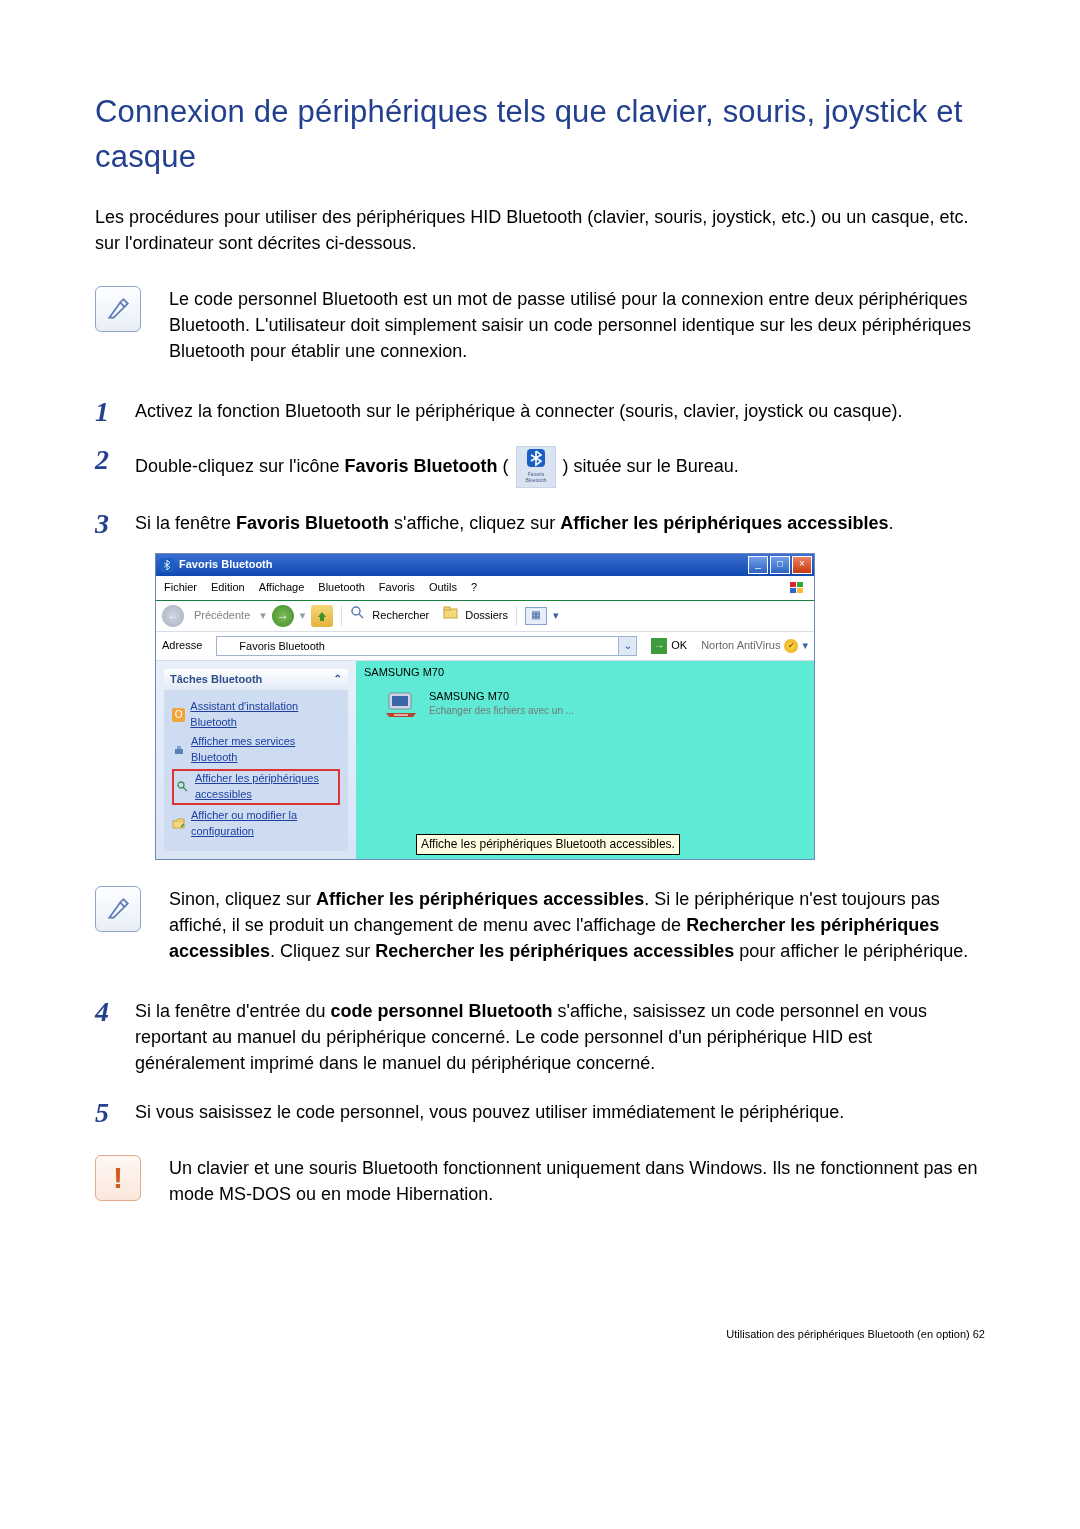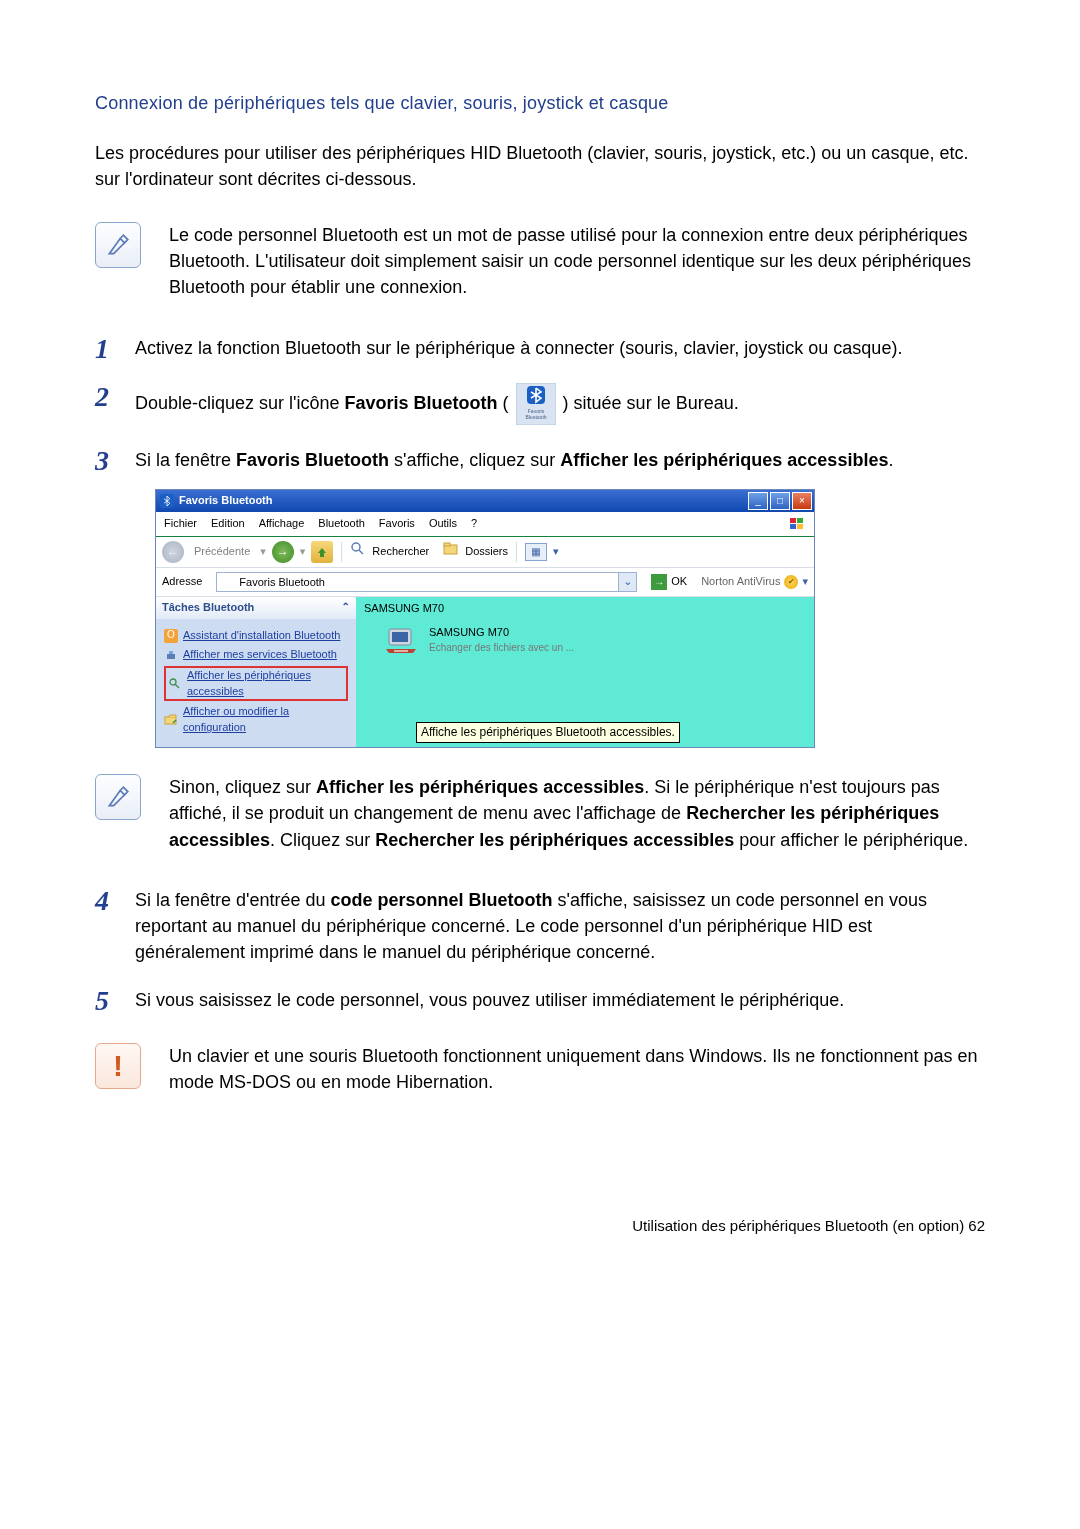--- a/index.html
+++ b/index.html
@@ -7,21 +7,21 @@
     font-family: Arial, Helvetica, sans-serif;
     background: #fff;
     width: 1080px;
     padding: 90px 95px 60px 95px;
     color: #000;
     font-size: 18px;
     line-height: 1.45;
   }
   .section-title {
     color: #23408f;
-    font-size: 18px;
+    font-size: 31px;
     font-weight: 400;
     letter-spacing: 0.2px;
     margin-bottom: 24px;
   }
   .intro-para { margin-bottom: 30px; }
   .note-row {
     display: flex;
     align-items: flex-start;
     margin-bottom: 34px;
     gap: 28px;
@@ -162,20 +162,21 @@
     display:flex;align-items:center;gap:4px;
   }
   .go-sq { width:16px;height:16px;background:#3d9b3d;display:flex;align-items:center;justify-content:center;color:#fff;font-size:10px; }
   .norton { display:flex; align-items:center; gap:4px; color:#666; }
   .norton-ball{width:14px;height:14px;border-radius:50%;background:radial-gradient(#ffd85a,#e6a70a);display:flex;align-items:center;justify-content:center;font-size:8px;color:#8c5a00;}
 
   .win-body { display:flex; min-height:120px; }
   .sidepanel {
     width:200px;
     background:linear-gradient(#e9f0fb,#d9e4f5);
+    padding:8px;
   }
   .side-head {
     background:linear-gradient(#fff,#e2eaf7);
     border-radius:3px 3px 0 0;
     padding:3px 6px;
     font-weight:bold;
     color:#2e4d8b;
     display:flex;justify-content:space-between;align-items:center;
     font-size:11px;
   }
@@ -195,21 +196,21 @@
   .device-text .dev-name{font-size:11px;}
   .device-text .dev-desc{color:#777;font-size:10px;}
   .tooltip {
     position:absolute; left:60px; bottom:4px;
     background:#ffffe1; border:1px solid #000; padding:1px 4px;
     font-size:12px;
   }
 
   .footer-line {
     text-align: right;
-    font-size: 15px;
+    font-size: 11px;
     margin-top: 120px;
     color:#000;
   }
 </style>
 </head>
 <body>
 
 <h2 class="section-title">Connexion de périphériques tels que clavier, souris, joystick et casque</h2>
 
 <p class="intro-para">Les procédures pour utiliser des périphériques HID Bluetooth (clavier, souris, joystick, etc.) ou un casque, etc. sur l'ordinateur sont décrites ci-dessous.</p>

